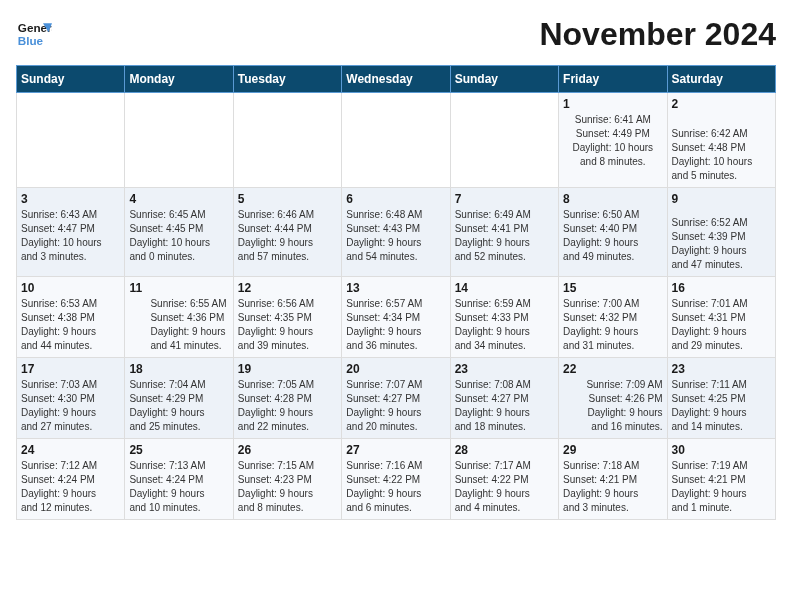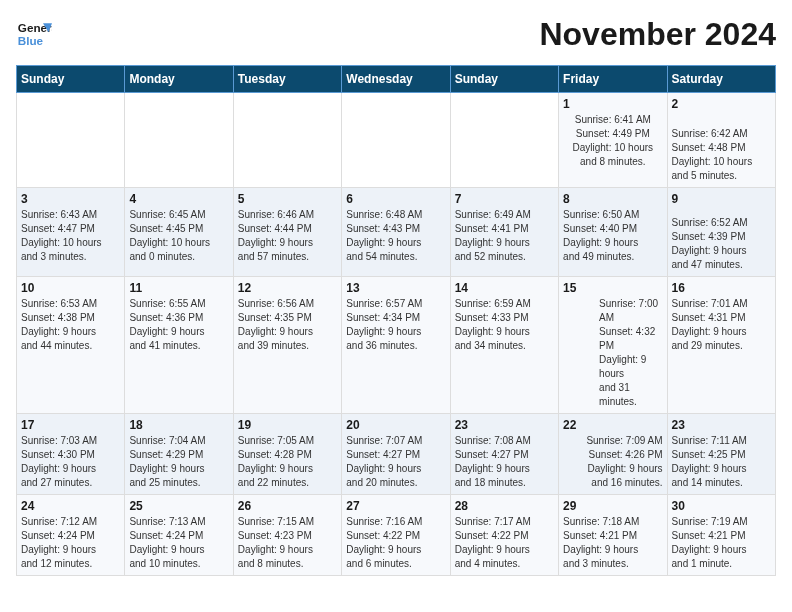--- a/index.html
+++ b/index.html
@@ -184,21 +184,21 @@
       <tr>
         <td>
           <div class="day-number">10</div>
           <div class="day-info" style="white-space: pre-line;">Sunrise: 6:53 AM
 Sunset: 4:38 PM
 Daylight: 9 hours
 and 44 minutes.</div>
         </td>
         <td>
           <div class="day-number">11</div>
-          <div class="day-info" style="white-space: pre-line;">Sunrise: 6:55 AM
+          <div class="day-info" style="white-space: pre-line; margin-left: 21px;">Sunrise: 6:55 AM
 Sunset: 4:36 PM
 Daylight: 9 hours
 and 41 minutes.</div>
         </td>
         <td>
           <div class="day-number">12</div>
           <div class="day-info" style="white-space: pre-line;">Sunrise: 6:56 AM
 Sunset: 4:35 PM
 Daylight: 9 hours
 and 39 minutes.</div>
@@ -212,21 +212,21 @@
         </td>
         <td>
           <div class="day-number">14</div>
           <div class="day-info" style="white-space: pre-line;">Sunrise: 6:59 AM
 Sunset: 4:33 PM
 Daylight: 9 hours
 and 34 minutes.</div>
         </td>
         <td>
           <div class="day-number">15</div>
-          <div class="day-info" style="white-space: pre-line; margin-left: 36px;">Sunrise: 7:00 AM
+          <div class="day-info" style="white-space: pre-line;">Sunrise: 7:00 AM
 Sunset: 4:32 PM
 Daylight: 9 hours
 and 31 minutes.</div>
         </td>
         <td>
           <div class="day-number">16</div>
           <div class="day-info" style="white-space: pre-line;">Sunrise: 7:01 AM
 Sunset: 4:31 PM
 Daylight: 9 hours
 and 29 minutes.</div>

